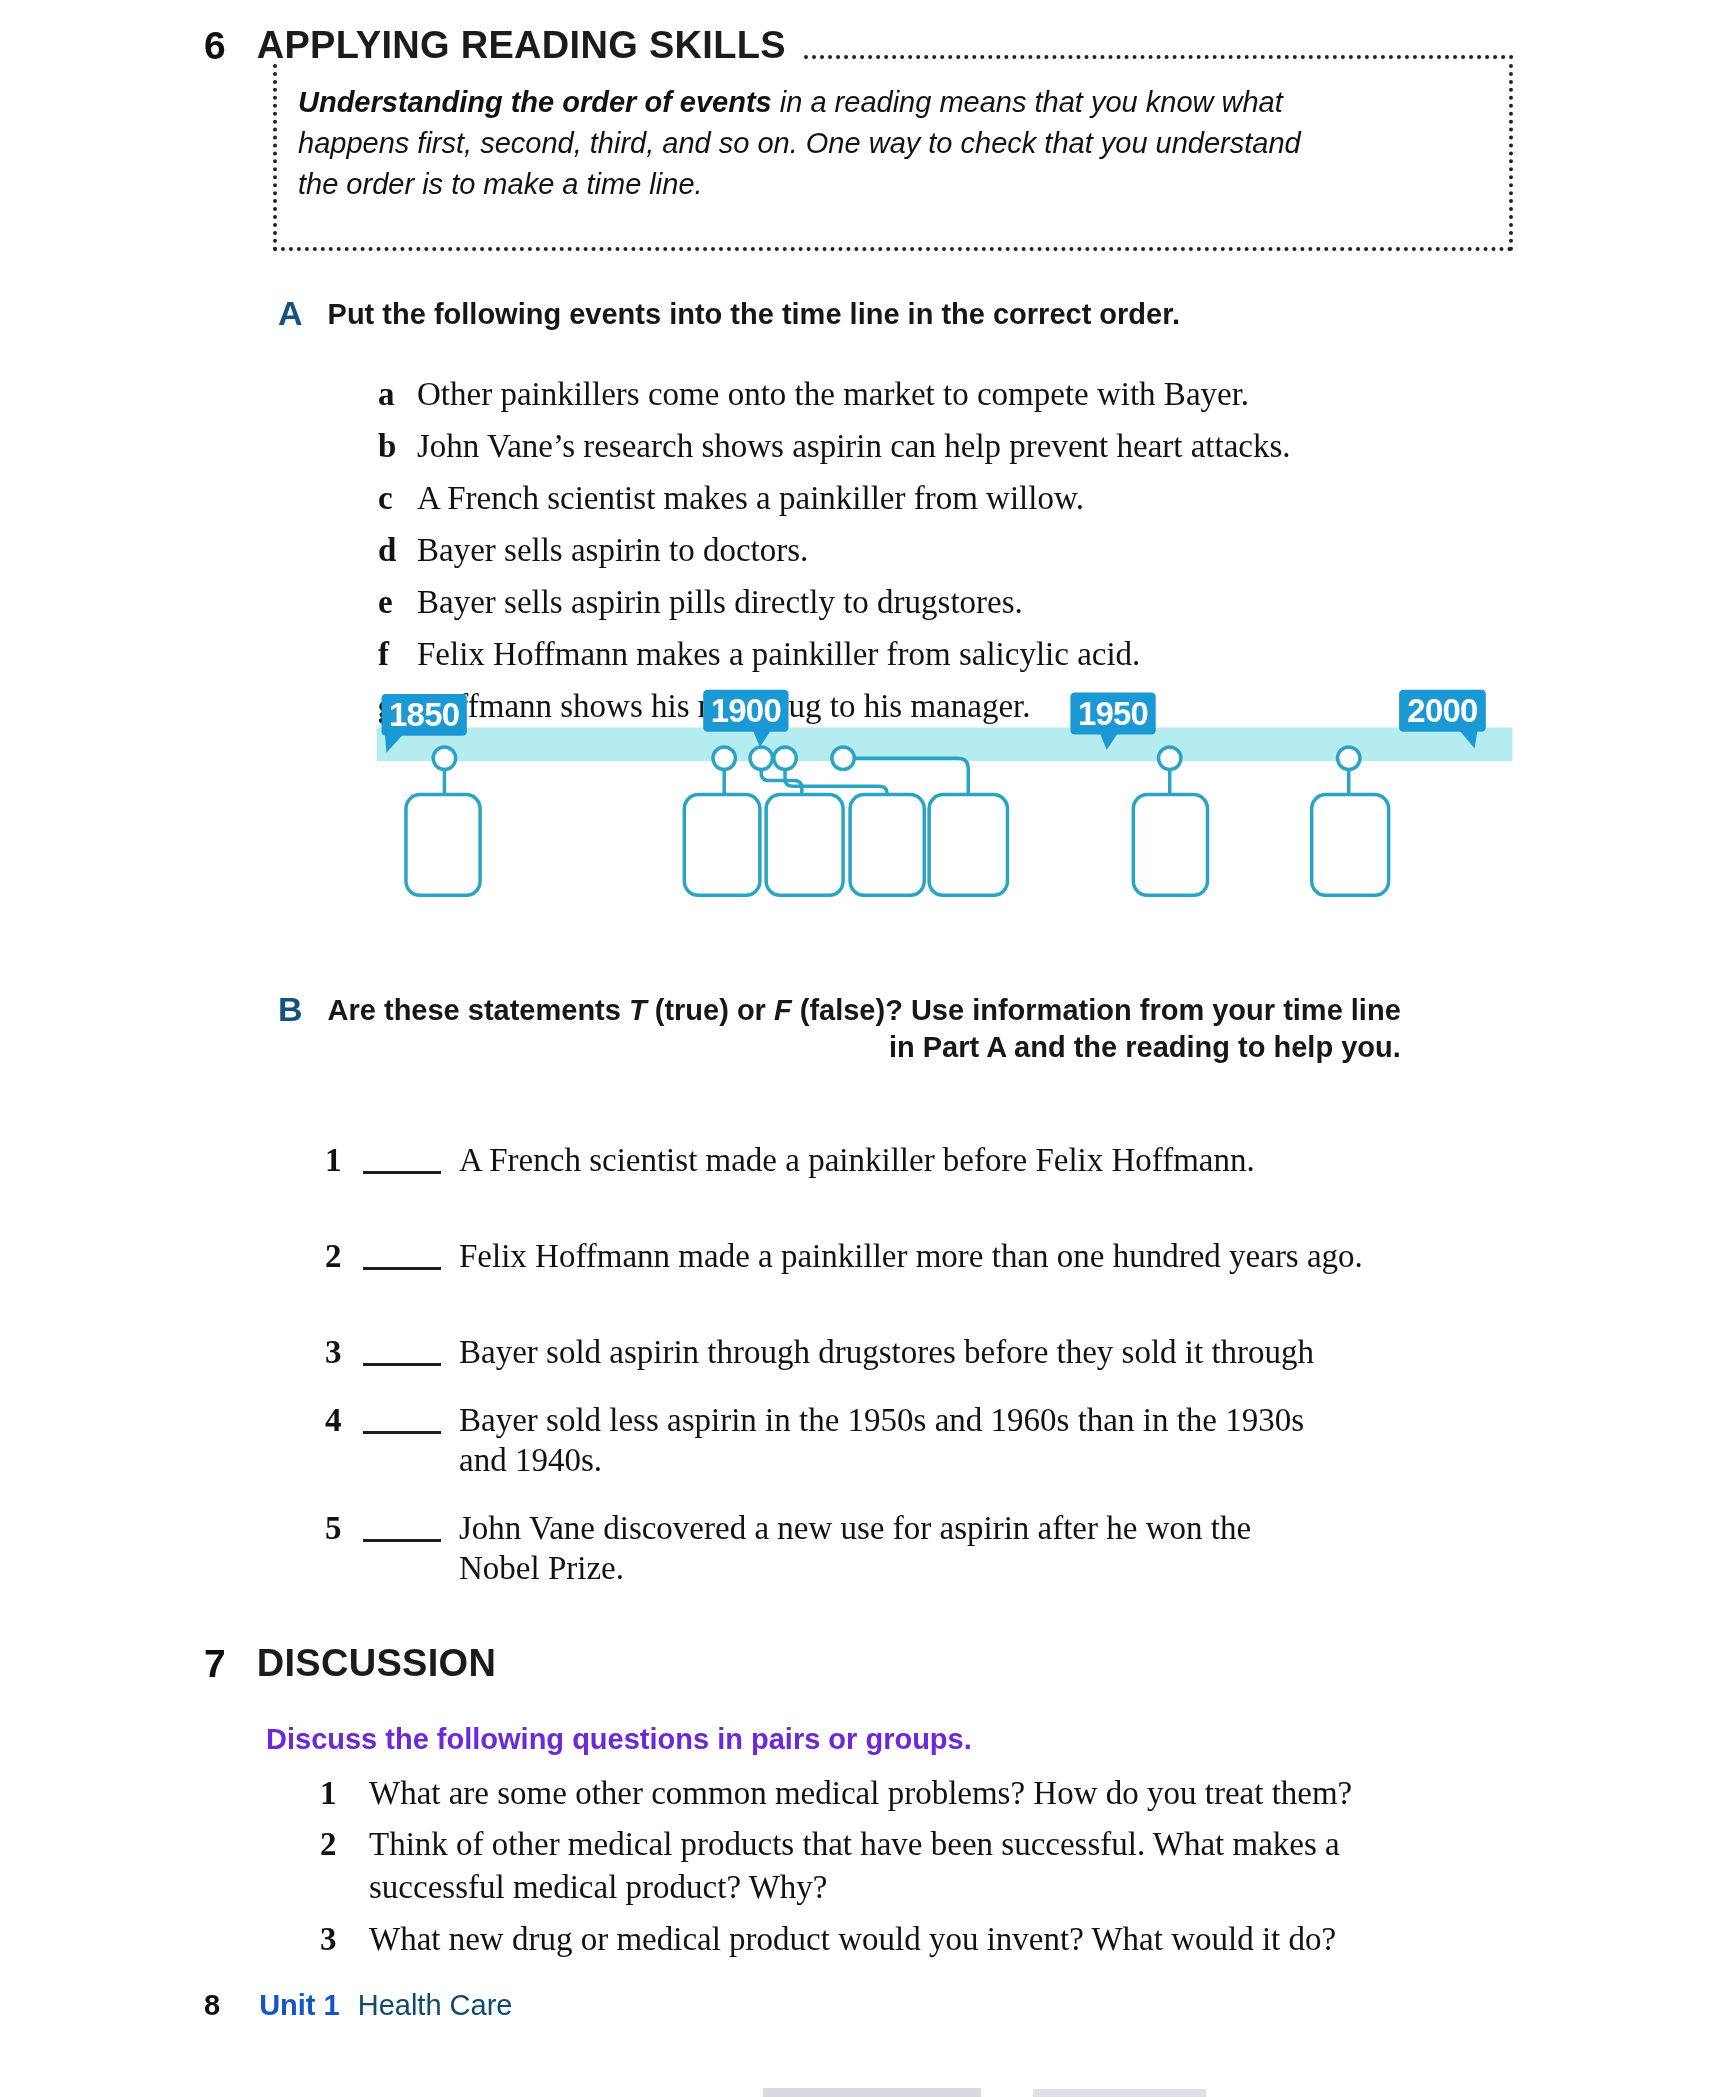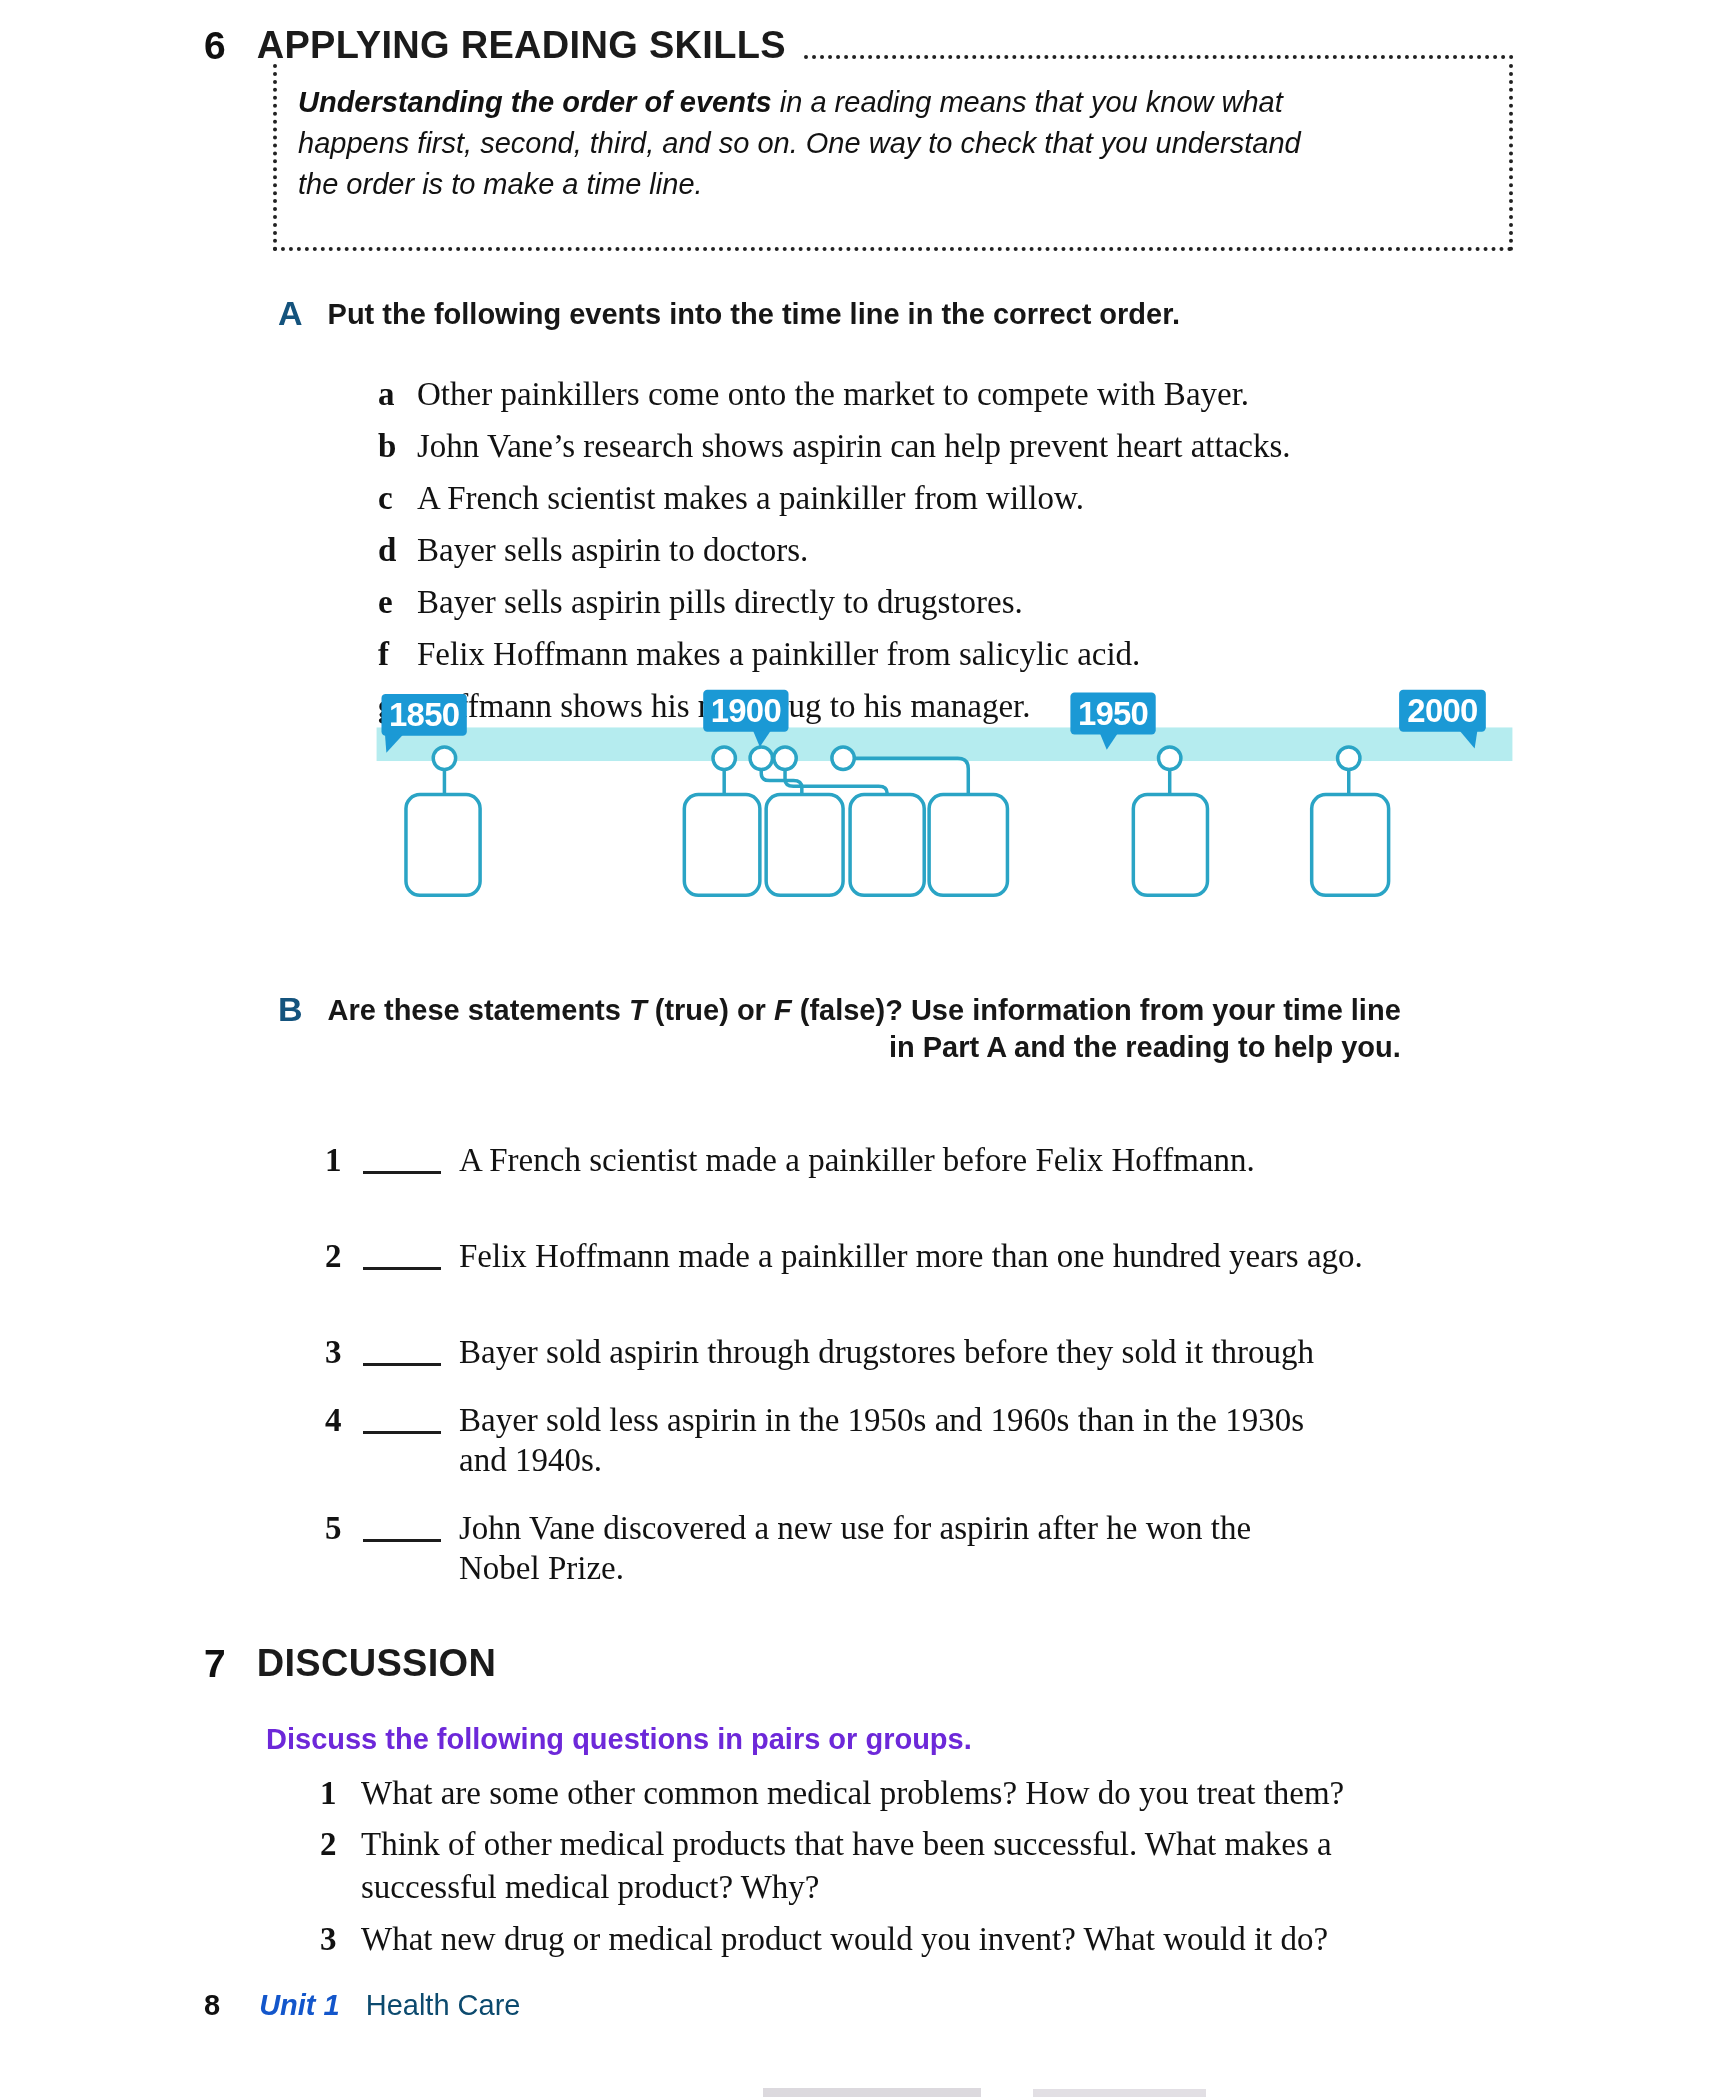--- a/index.html
+++ b/index.html
@@ -65,27 +65,27 @@
   
   #sec7-header { left:204px; top:1642px; }
   #discussion-intro { position:absolute; left:266px; top:1723px;
     font-weight:bold; font-size:29px; color:#6d28d9; }
   #question-list {
     position:absolute; left:320px; top:1772px;
     font-family:"Liberation Serif", serif; font-size:33px; color:#121212;
   }
   .q { display:flex; align-items:flex-start; margin-bottom:8.4px; }
   .q-num { font-weight:bold; width:41px; flex:none; line-height:43px; }
-  .q-text { line-height:43px; }
+  .q-text { line-height:43px;margin-left:8px; }
   .q-text .l1, .q-text .l2 { display:block; white-space:nowrap; }
 
   
   #footer { position:absolute; left:204px; top:1989px; display:flex; align-items:baseline; font-size:29px; }
   .page-num { font-weight:bold; color:#101010; margin-right:39px; }
-  .unit-label { font-weight:bold; color:#1356cb; margin-right:26px;font-style:italic; }
+  .unit-label { font-weight:bold; color:#1356cb; margin-right:18px; }
   .unit-title { color:#0c4a6e;text-align:center; }
 
   
   .edge-bar { position:absolute; background:#dcd9de; }
   #edge-bar-1 { left:763px; top:2088px; width:218px; height:9.8px; }
   #edge-bar-2 { left:1033px; top:2089px; width:173px; height:8.4px; background:#e2dfe4; }
 </style>
 </head>
 <body>
 

